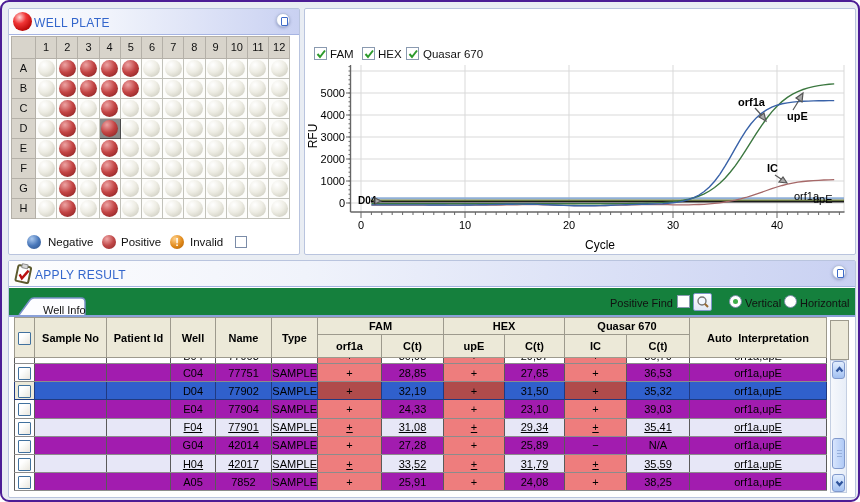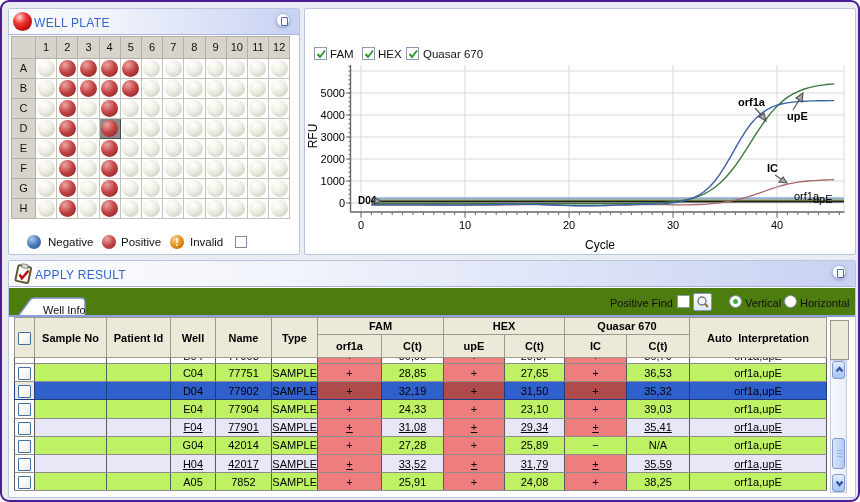--- a/index.html
+++ b/index.html
@@ -34,37 +34,37 @@
 .gicon { position:absolute; left:2px; top:3px; width:19px; height:18px; background:linear-gradient(180deg,#fdfdfd,#d8d8d8); border:1px solid #9a9a9a; border-radius:2px; }
 .gicon i { position:absolute; bottom:2px; width:3px; }
 .cks { position:absolute; left:0px; top:32px; width:100%; height:24px; color:#111; }
 .ck { position:absolute; top:6px; width:13px; height:13px; background:#fff; border:1px solid #8a9ab0; }
 .ck svg { position:absolute; left:0px; top:0px; }
 .cktx { position:absolute; top:7px; font-size:11.5px; }
 
 
 #apply { left:6px; top:258px; width:848px; height:238px; }
 .aicon { position:absolute; left:4px; top:2px; width:21px; height:21px; }
-.toolrow { position:absolute; left:0; right:0; top:27px; height:29px; background:#4d7c0f; border-bottom:2px solid #8aa0d8; font-size:12px; color:#111; }
+.toolrow { position:absolute; left:0; right:0; top:27px; height:29px; background:#15803d; border-bottom:2px solid #8aa0d8; font-size:12px; color:#111; }
 .tab { position:absolute; left:9px; bottom:0px; width:70px; height:18px; }
 .ptx { position:absolute; top:9px; font-size:11px; }
 .pfcb { position:absolute; left:668px; top:7px; width:13px; height:13px; background:#fff; border:1px solid #8a9ab0; }
 .mag { position:absolute; left:684px; top:5px; width:19px; height:18px; background:linear-gradient(180deg,#fff,#dfe7f5); border:1px solid #7e96c8; border-radius:2px; }
 .rad { position:absolute; top:7px; width:13px; height:13px; border-radius:50%; background:#fff; border:1px solid #7b8ca8; }
 .rad.on::after { content:""; position:absolute; left:3px; top:3px; width:5px; height:5px; border-radius:50%; background:#3fae49; }
 
 table.res { position:absolute; left:5px; top:56px; border-collapse:collapse; table-layout:fixed; font-size:11px; color:#000; background:#fff; }
 table.res th, table.res td { border:1px solid #8c8c8c; padding:0; overflow:hidden; white-space:nowrap; }
 table.res th { background:#ece9d8; font-weight:bold; font-size:11px; border-color:#9d9a8d; }
 table.res td { border-left:1px solid #5a5a5a; border-right:1px solid #5a5a5a; }
 tr.hg th { height:17px; }
 tr.hs th { height:23px; }
 tr.sliver td { height:6px; border-top:1px solid #9d9a8d; }
 tr.rw td, tr.rl td, tr.rs td { height:18.2px; }
-tr.rw { background:#bef264;margin-left:39px; }
+tr.rw { background:#a21caf;margin-left:39px; }
 tr.rl { background:#e7e7f7;text-decoration:underline; }
 tr.rs { background:#3060cc; }
 tr.rs td { border-color:#203a80; }
 td.plus { background:#ee7d7d; }
 td.pluss { background:#b04b4b; }
 tr.rs td.cbc { background:#ece9d8; }
 .ctr { text-align:center; }
 .lft { text-align:right; }
 td.cbc { background:#fff; text-align:center; }
 .cb { display:inline-block; width:13px; height:13px; background:linear-gradient(135deg,#ffffff 30%,#eceae2 90%); border:1.5px solid #41719e; border-radius:1px; vertical-align:middle; margin-top:2px; }

